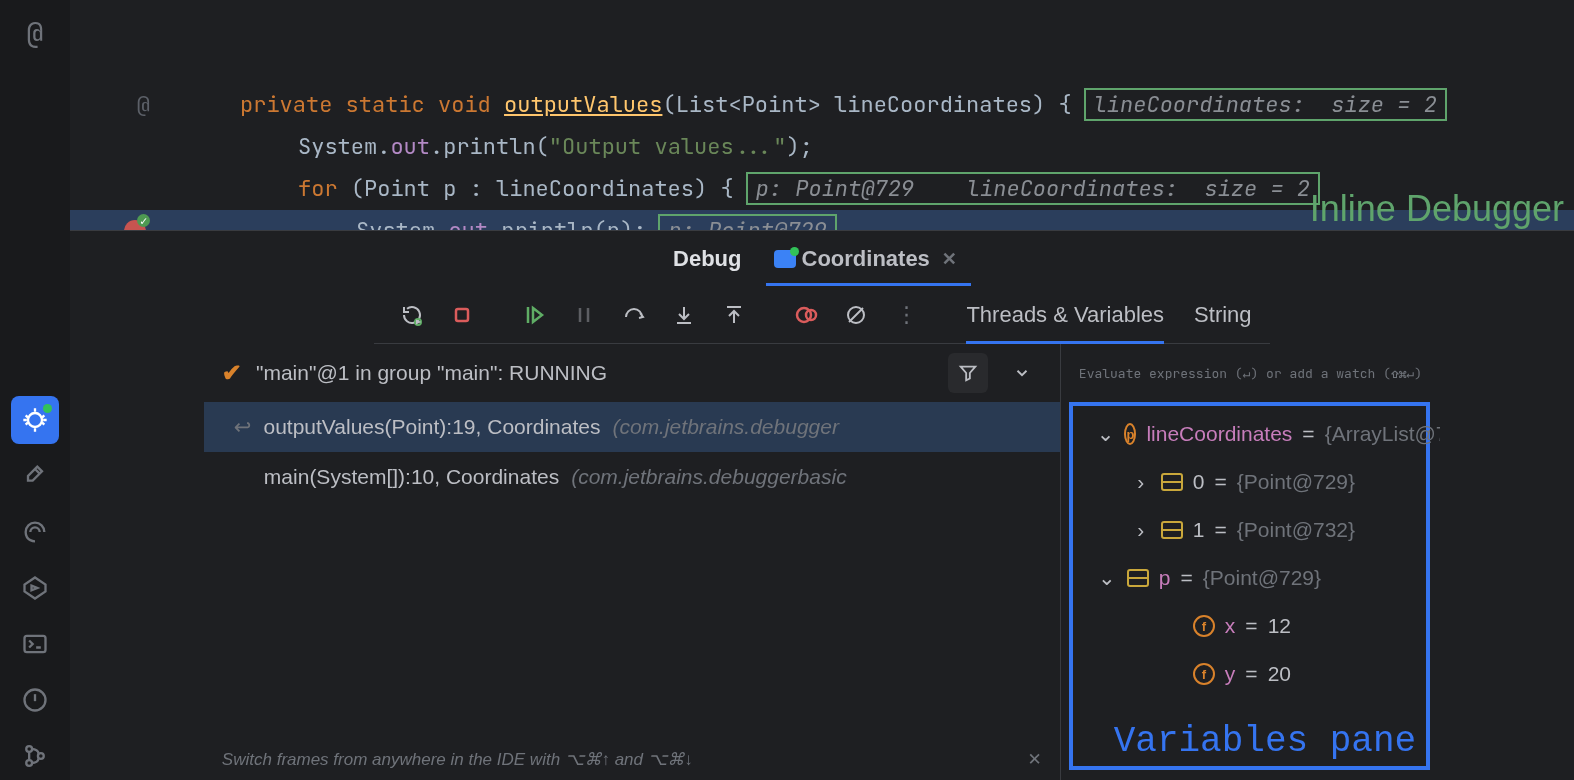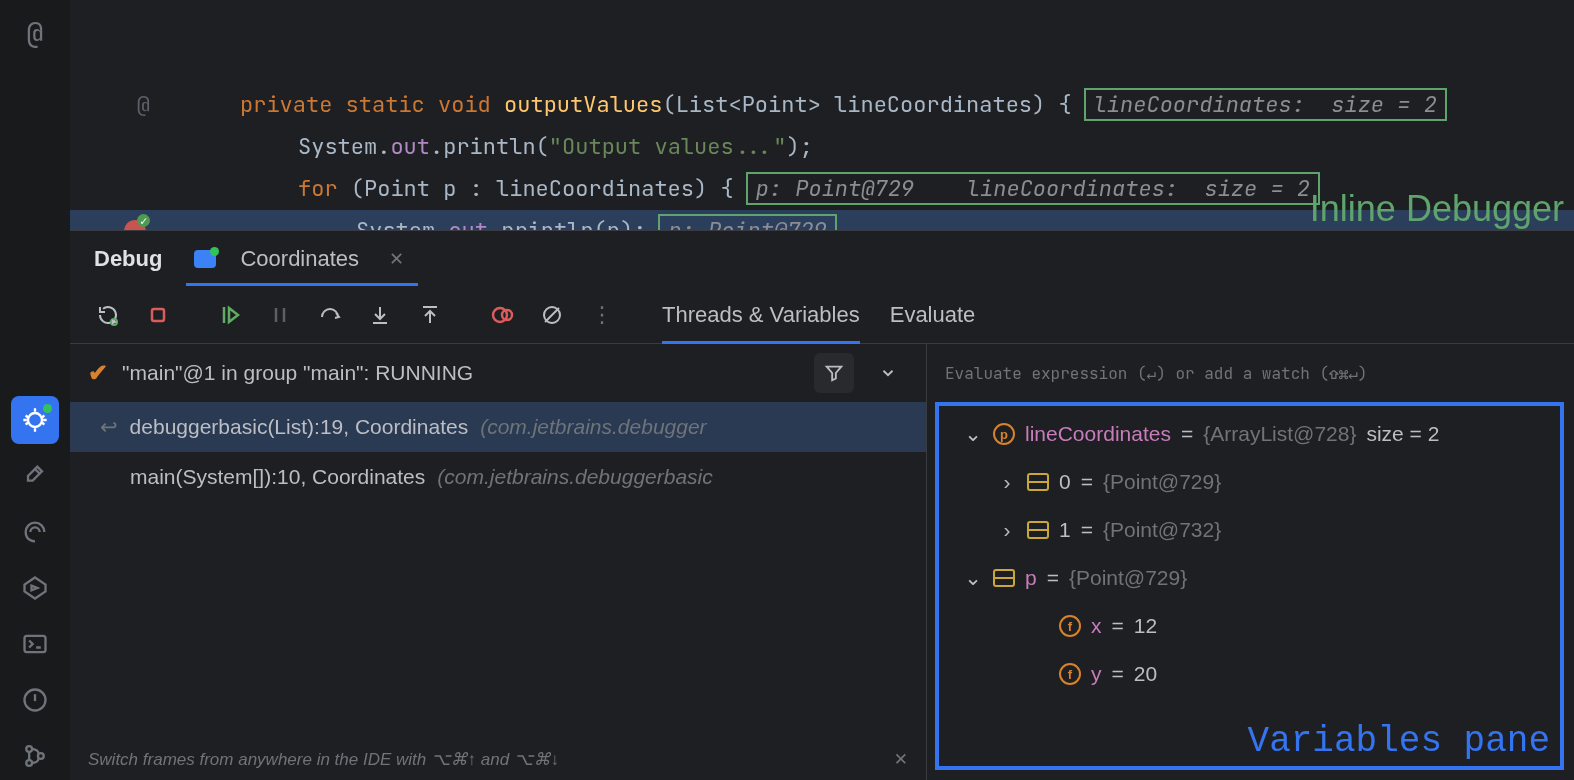--- a/index.html
+++ b/index.html
@@ -103,57 +103,58 @@
     background: #4e9a52;
     width: 13px; height: 13px;
     border-radius: 50%;
     display: flex; align-items: center; justify-content: center;
   }
   .code-content { flex: 1; padding-left: 70px; position: relative;}
   .code-line.hl { background: var(--bg-highlight); }
   .code-line.hl .gutter { background: var(--bg-highlight);}
   .kw { color: var(--keyword); }
   .ty { color: #a9b7c6; }
-  .mname { color: var(--method); }
+  .mname { color: var(--method); text-decoration: underline; }
   .static-it { color: #b389c5; }
   .str { color: var(--string); }
   .inline-hint {
     color: #8a8e94;
     font-style: italic;
     border: 2px solid var(--green);
     padding: 0 8px;
     margin-left: 12px;
   }
   .inline-label {
     position: absolute;
     right: 10px;
     bottom: 0;
     color: var(--green);
     font-size: 36px;
     font-weight: 400;
     font-style: normal;
     font-family: -apple-system, sans-serif;
   }
   
-  .toolwindow { flex: 1; display: flex; flex-direction: column; background: #1e1f22; border-top: 1px solid var(--border); }
+  .toolwindow { flex: 1; display: flex; flex-direction: column; background: #1e1f22; border-top: 1px solid var(--border); align-items: center; }
   .tw-header {
     height: 55px;
     display: flex;
     align-items: center;
     padding: 0 24px;
     gap: 24px;
     font-family: -apple-system, sans-serif;
     font-size: 22px;
   }
   .tw-title { font-weight: 700; color: #dfe1e5;}
   .tw-tab {
-    display: flex; align-items: center; gap: 24px;
+    display: flex; align-items: center; gap: 6px;
     height: 100%;
     position: relative;
     padding: 0 8px;
+    font-weight: bold;
   }
   .tw-tab.active::after {
     content: "";
     position: absolute;
     left: 0; right: 0; bottom: 0;
     height: 3px;
     background: var(--accent-blue);
   }
   .run-icon {
     width: 22px; height: 18px; border-radius: 4px;
@@ -230,21 +231,21 @@
     position: relative;
     font-family: -apple-system, sans-serif;
     font-size: 21px;
     border-left: 1px solid var(--border);
   }
   .vars-head {
     height: 58px; display:flex; align-items:center;
     padding: 0 18px;
     color: var(--fg-dim);
     font-family: "JetBrains Mono", monospace;
-    font-size: 16px;
+    font-size: 13px;
   }
   .vars-box {
     position: absolute;
     left: 8px; right: 10px; top: 58px; bottom: 10px;
     border: 4px solid var(--accent-blue);
     padding-top: 4px;
   }
   .vrow { height: 48px; display:flex; align-items:center; gap: 10px;}
   .chev { width: 20px; text-align:center; color: var(--fg);}
   .vicon { width: 22px; height: 22px; display:inline-flex; align-items:center; justify-content:center; border-radius: 50%; font-size: 13px; font-weight: 700;}
@@ -389,21 +390,21 @@
       <div class="tbtn">
         <svg viewBox="0 0 24 24" fill="none" stroke="#bcbec4" stroke-width="2">
             <circle cx="12" cy="12" r="8"></circle>
             <path d="M5 19L19 5"></path>
           </svg>
       </div>
       <div class="tbtn" style="font-size:22px;">⋮</div>
 
       <div class="tw-tabs2">
         <div class="tw-tab2 active">Threads &amp; Variables</div>
-        <div class="tw-tab2">Evaluate</div>
+        <div class="tw-tab2">String</div>
       </div>
     </div>
 
     <div class="tw-body">
       <div class="frames">
         <div class="frames-head">
           <span class="chk">✔</span>
           <span class="mute">"main"@1 in group "main": RUNNING</span>
           <span class="filler"></span>
           <div class="icon-btn boxed">
@@ -413,21 +414,21 @@
           </div>
           <div class="icon-btn">
             <svg width="18" height="18" viewBox="0 0 24 24" fill="none" stroke="#bcbec4" stroke-width="2.5">
                 <path d="M6 9l6 6 6-6"></path>
               </svg>
           </div>
         </div>
         <div id="frame-rows">
             <div class="frame-row sel">
               <span class="back">↩</span>
-              <span>debuggerbasic(List):19, Coordinates</span>
+              <span>outputValues(Point):19, Coordinates</span>
               <span class="itxt"> (com.jetbrains.debugger</span>
             </div>
             <div class="frame-row">
               <span style="width: 18px;"></span>
               <span>main(System[]):10, Coordinates</span>
               <span class="itxt"> (com.jetbrains.debuggerbasic</span>
             </div>
           </div>
         <div class="tip">
           <span>Switch frames from anywhere in the IDE with ⌥⌘↑ and ⌥⌘↓</span>

